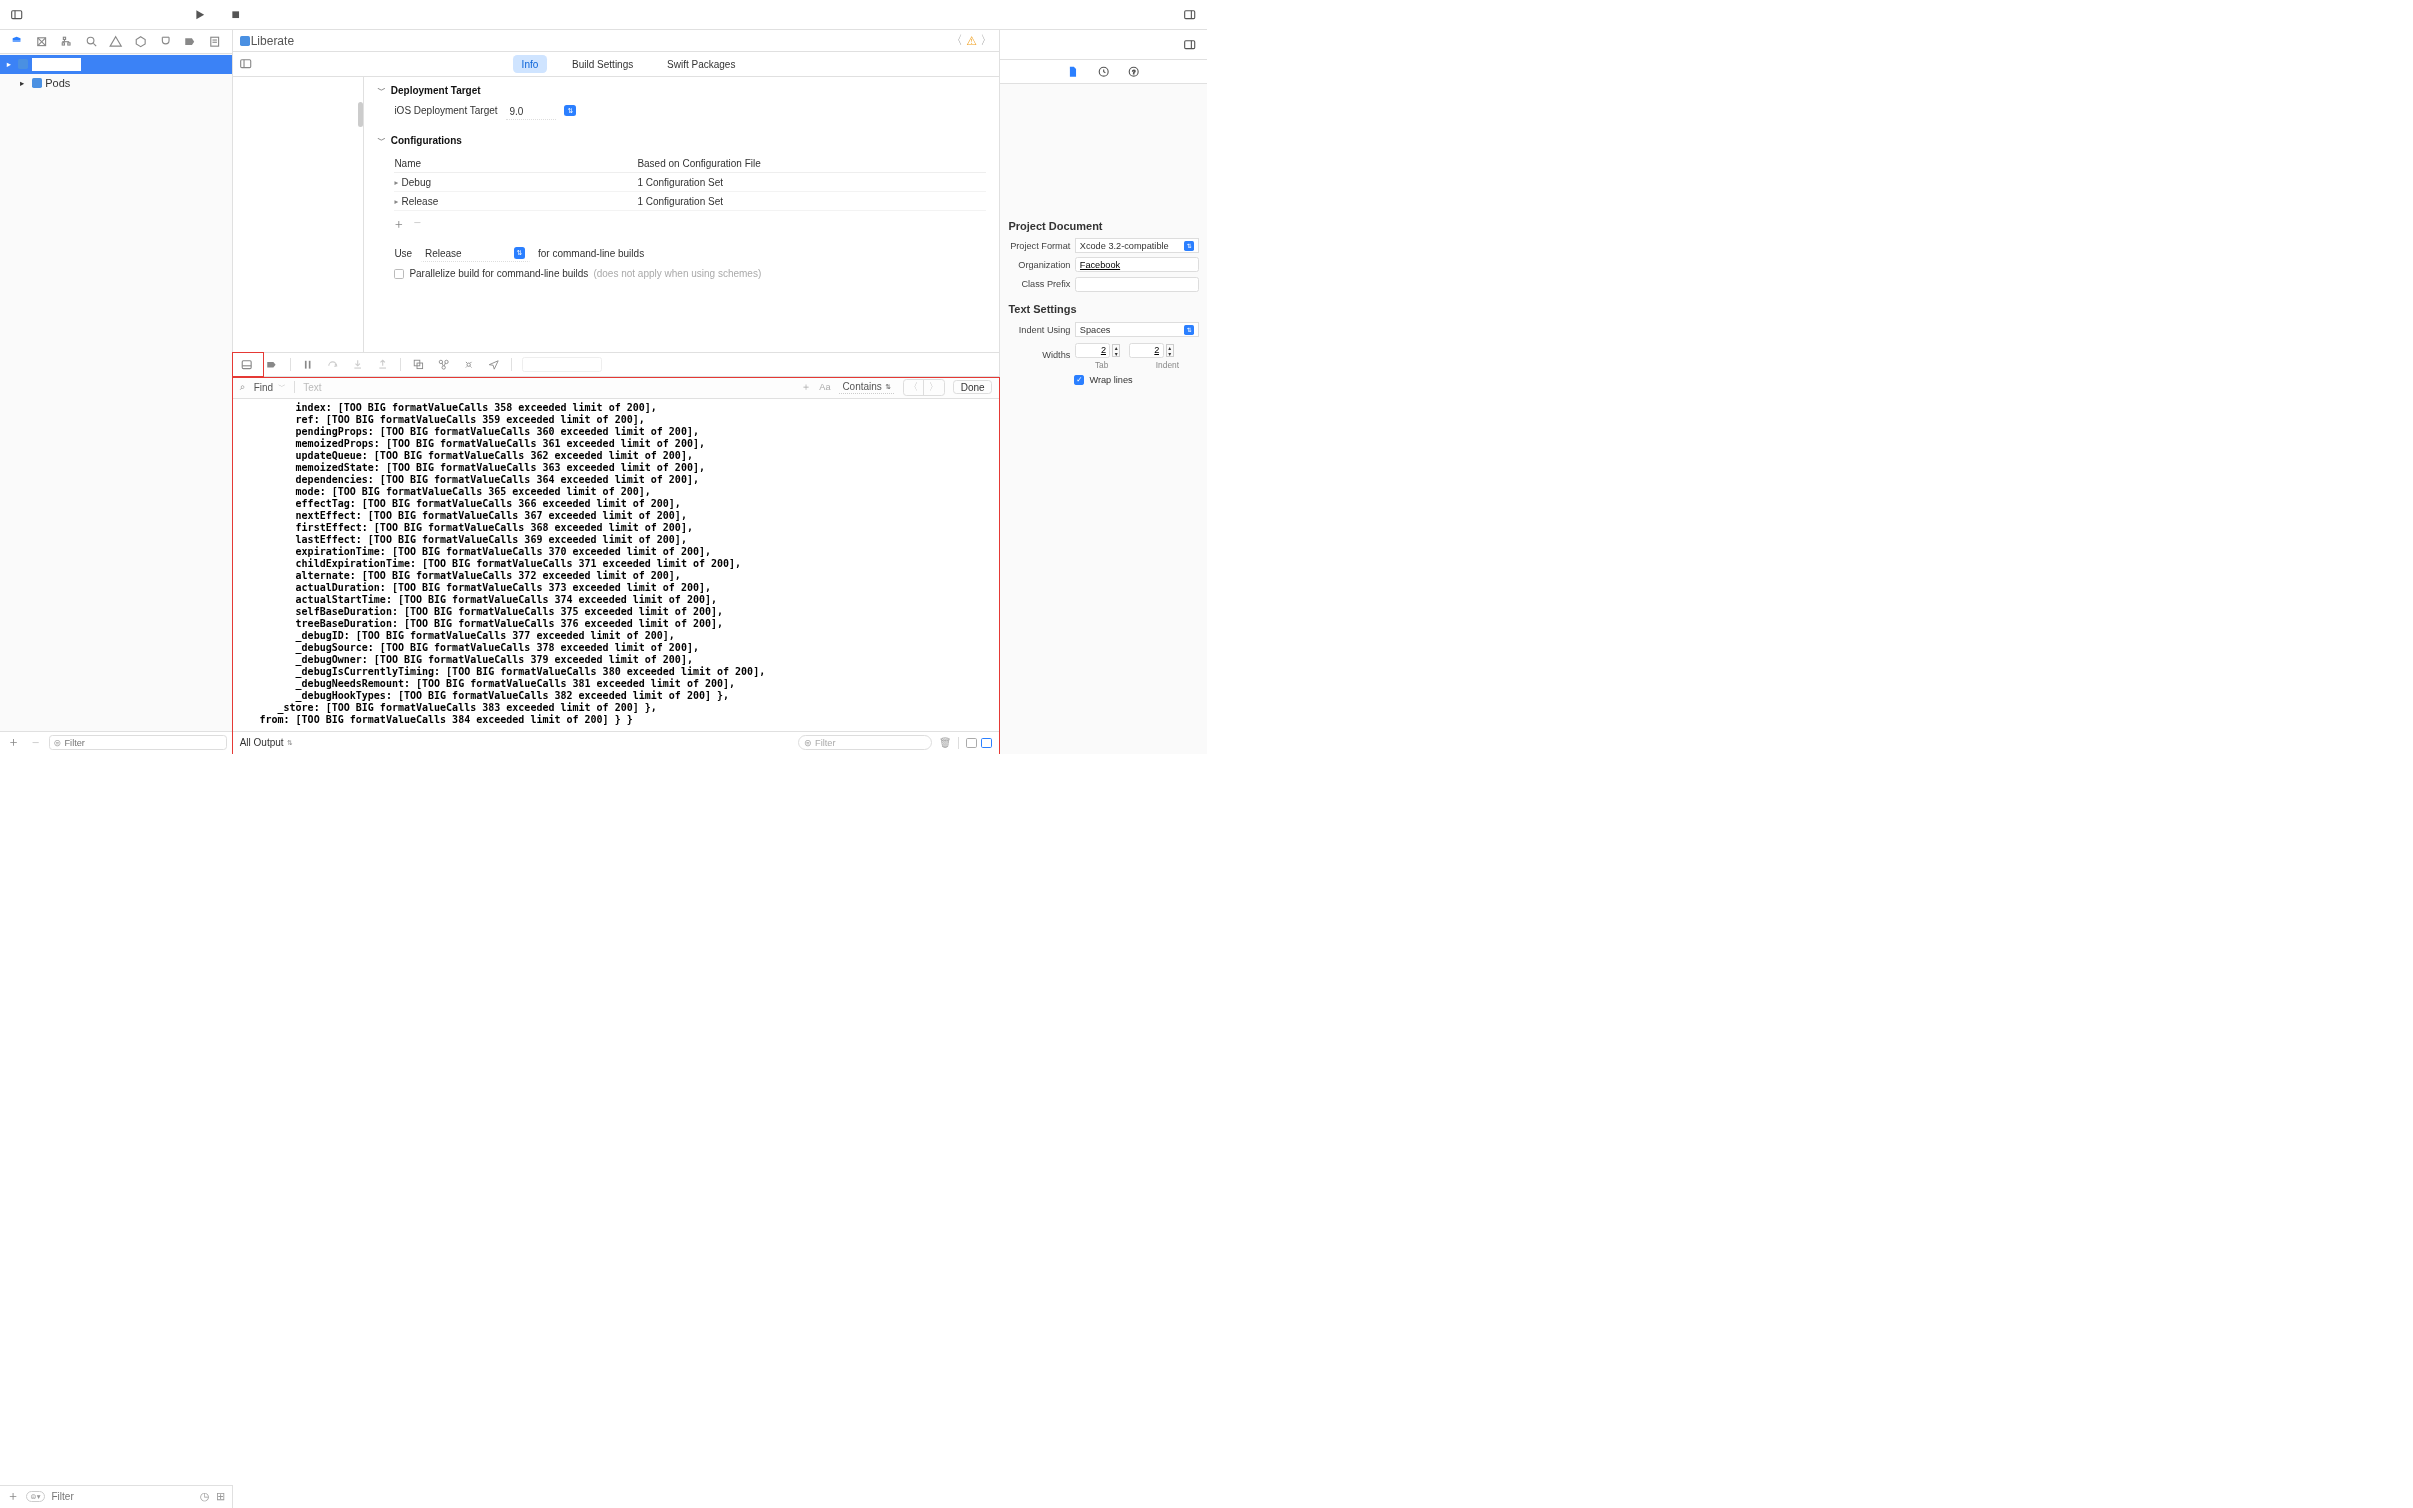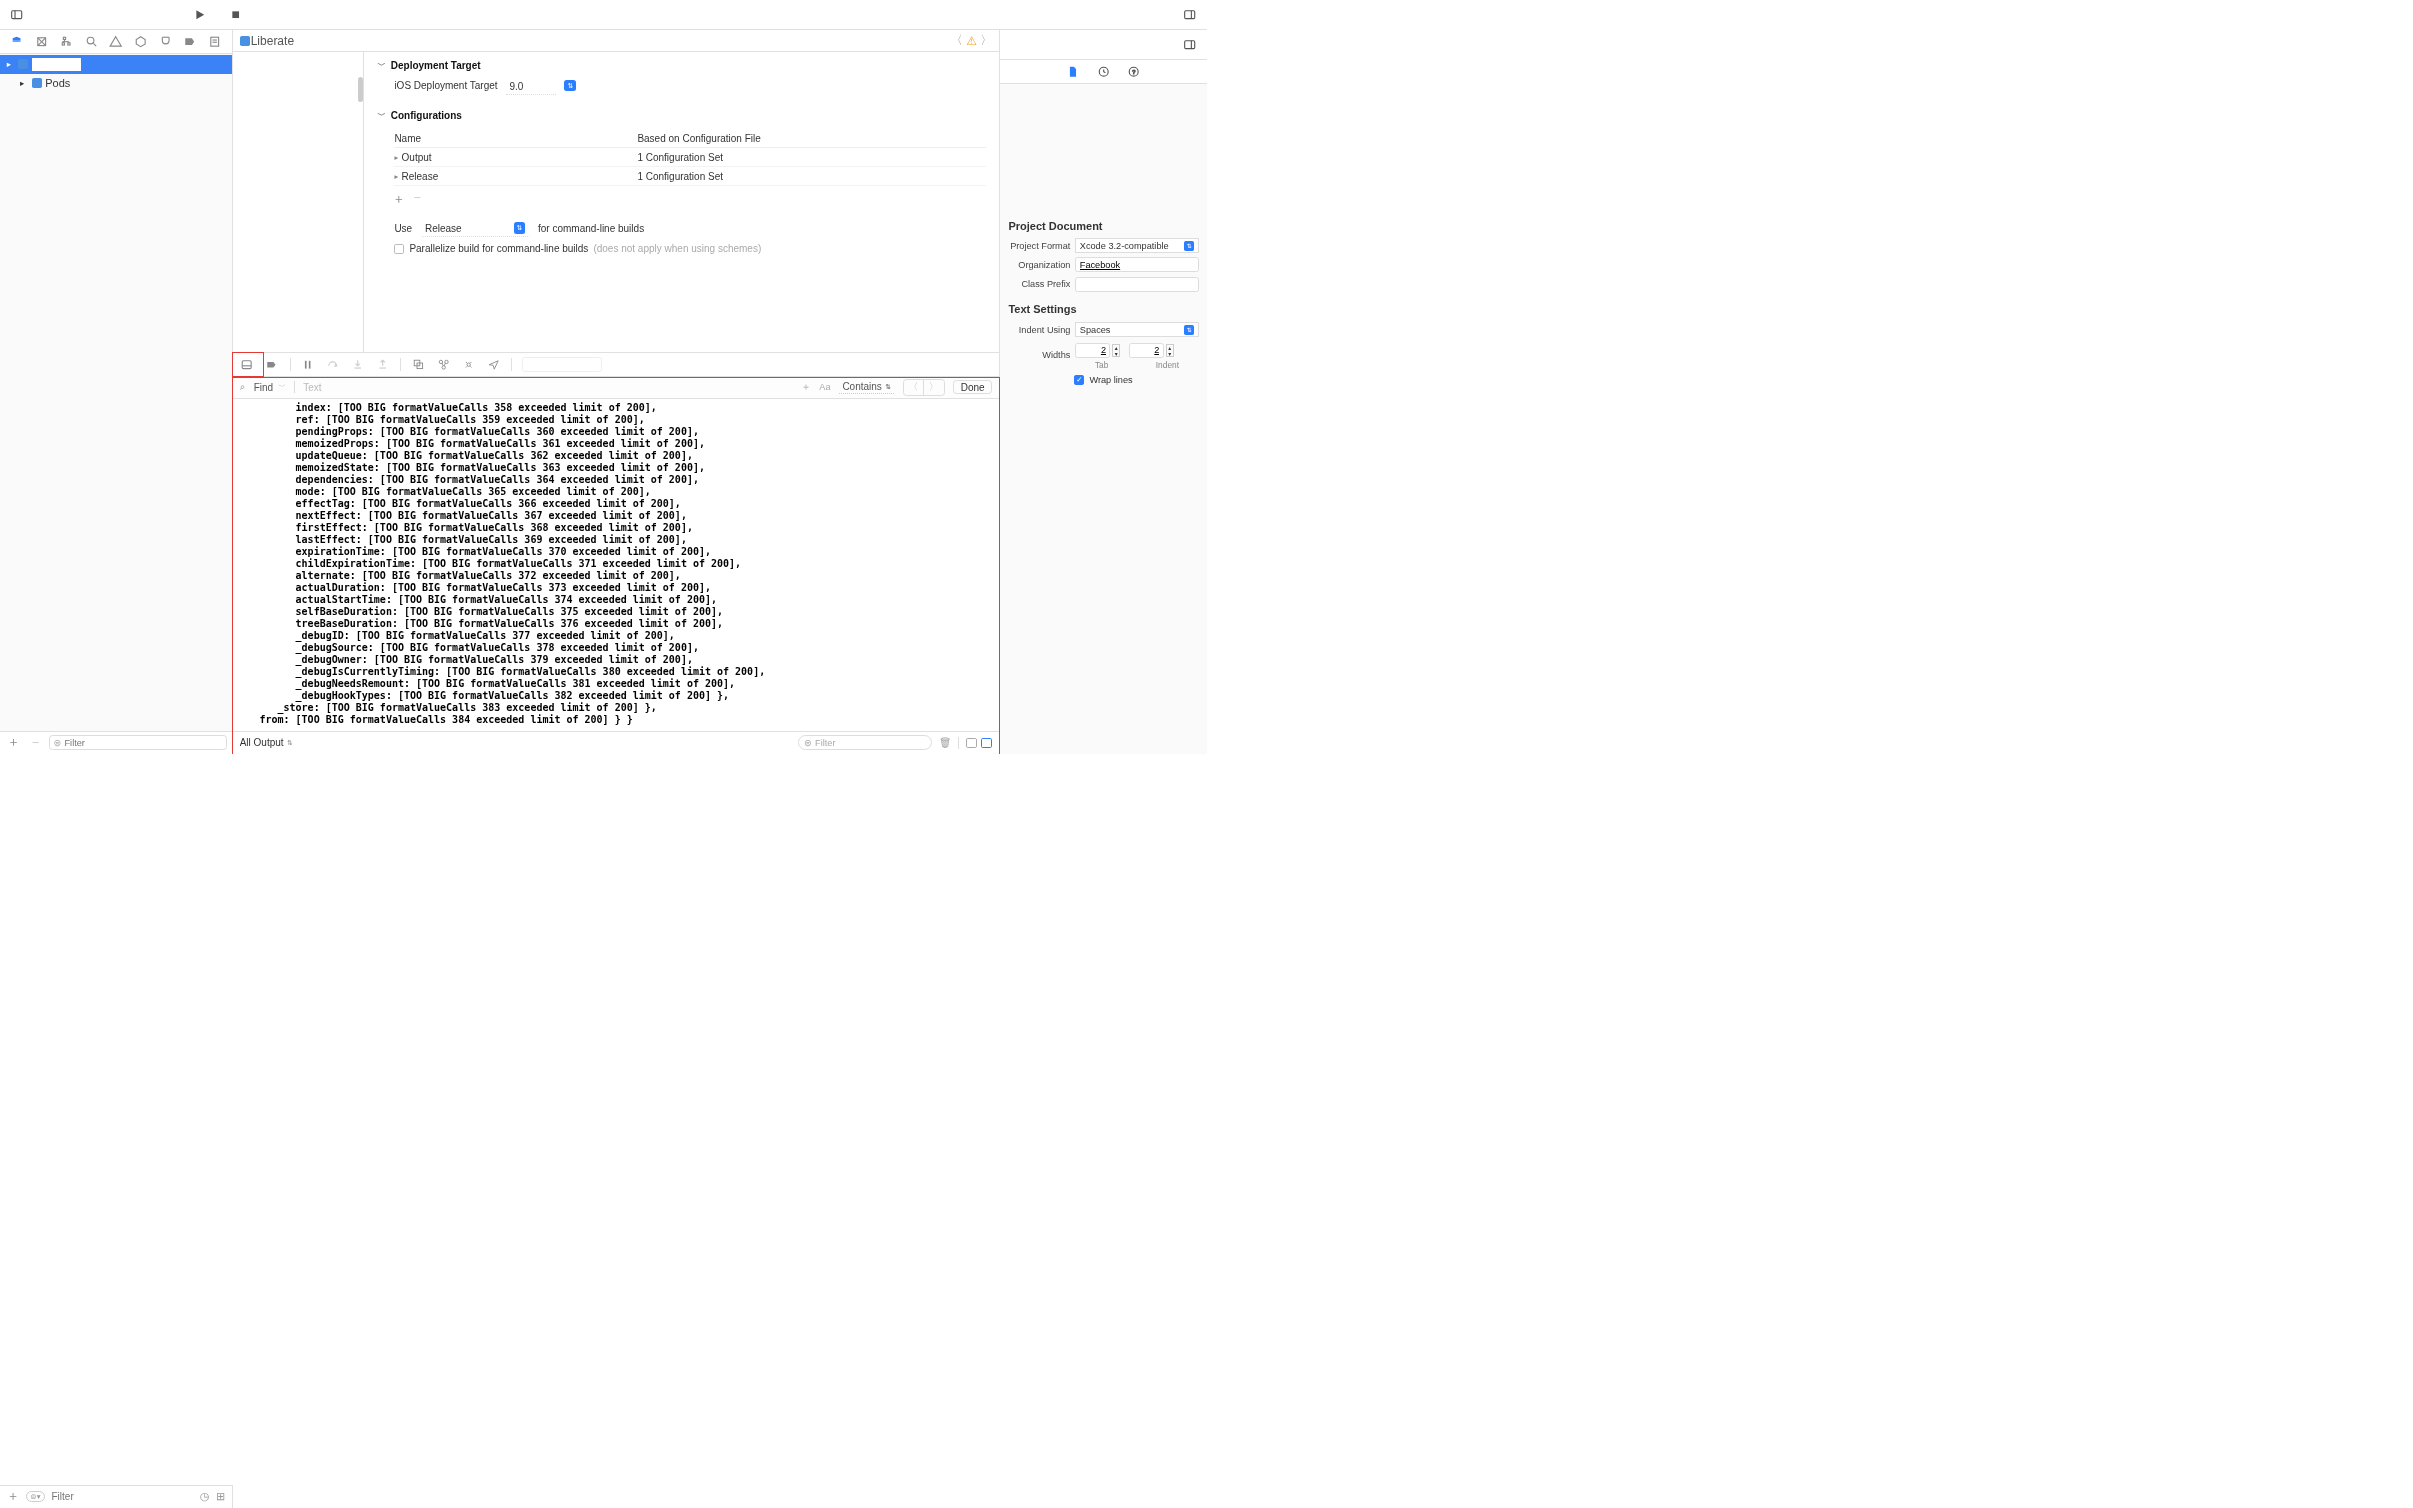--- a/index.html
+++ b/index.html
@@ -225,20 +225,33 @@
     <div class="editor-header">
       <span class="proj-icon"></span>
       <span>Liberate</span>
       <span class="spacer"></span>
       <div class="nav-arrows">
         <span>〈</span>
         <span style="color:#f0a020;">⚠</span>
         <span>〉</span>
       </div>
     </div>
+    <div class="editor-tabs-area">
+      <div class="editor-panel-toggle">
+        <svg width="13.4" height="13.4" viewBox="0 0 24 24" fill="none" stroke="#888" stroke-width="2">
+            <rect x="3" y="5" width="18" height="14" rx="2"></rect>
+            <line x1="9" y1="5" x2="9" y2="19"></line>
+          </svg>
+      </div>
+      <div class="editor-tabs">
+        <div class="tab active">Info</div>
+        <div class="tab">Build Settings</div>
+        <div class="tab">Swift Packages</div>
+      </div>
+    </div>
 
     <div class="editor-body">
       <div class="editor-sidebar-stub">
         <div class="scroll-thumb"></div>
       </div>
       <div class="editor-content">
 
         <div class="section-row">
           <span class="chev">﹀</span>
           <span>Deployment Target</span>
@@ -256,21 +269,21 @@
           <span>Configurations</span>
         </div>
         <div class="config-table">
           <div class="hdr">
             <div class="c1">Name</div>
             <div class="c2">Based on Configuration File</div>
           </div>
           <div class="row">
             <div class="c1">
                 <span class="chev">▸</span>
-                <span>Output</span>
+                <span>Debug</span>
               </div>
             <div class="c2">1 Configuration Set</div>
           </div>
           <div class="row">
             <div class="c1">
                 <span class="chev">▸</span>
                 <span>Release</span>
               </div>
             <div class="c2">1 Configuration Set</div>
           </div>

